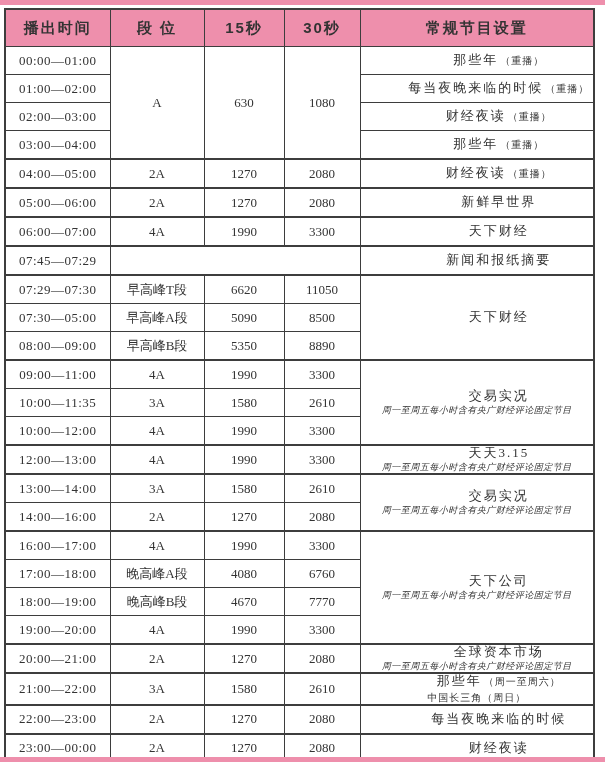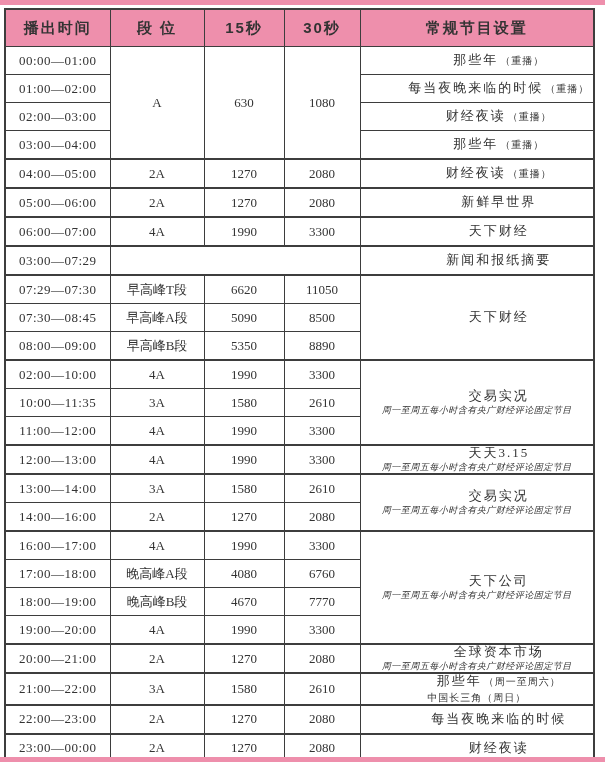--- a/index.html
+++ b/index.html
@@ -118,65 +118,65 @@
         <tr class="block">
           <td class="time">06:00—07:00</td>
           <td>4A</td>
           <td>1990</td>
           <td>3300</td>
           <td>
             <div class="pt">天下财经</div>
           </td>
         </tr>
         <tr class="block">
-          <td class="time">03:00—07:29</td>
+          <td class="time">07:45—07:29</td>
           <td colspan="3"></td>
           <td>
             <div class="pt">新闻和报纸摘要</div>
           </td>
         </tr>
         <tr class="block">
           <td class="time">07:29—07:30</td>
           <td>早高峰T段</td>
           <td>6620</td>
           <td>11050</td>
           <td rowspan="3">
             <div class="pt">天下财经</div>
           </td>
         </tr>
         <tr>
-          <td class="time">07:30—08:45</td>
+          <td class="time">07:30—05:00</td>
           <td>早高峰A段</td>
           <td>5090</td>
           <td>8500</td>
         </tr>
         <tr>
           <td class="time">08:00—09:00</td>
           <td>早高峰B段</td>
           <td>5350</td>
           <td>8890</td>
         </tr>
         <tr class="block">
-          <td class="time">02:00—10:00</td>
+          <td class="time">09:00—11:00</td>
           <td>4A</td>
           <td>1990</td>
           <td>3300</td>
           <td rowspan="3">
             <div class="pt">交易实况</div>
             <div class="ps">周一至周五每小时含有央广财经评论固定节目</div>
           </td>
         </tr>
         <tr>
           <td class="time">10:00—11:35</td>
           <td>3A</td>
           <td>1580</td>
           <td>2610</td>
         </tr>
         <tr>
-          <td class="time">11:00—12:00</td>
+          <td class="time">10:00—12:00</td>
           <td>4A</td>
           <td>1990</td>
           <td>3300</td>
         </tr>
         <tr class="block">
           <td class="time">12:00—13:00</td>
           <td>4A</td>
           <td>1990</td>
           <td>3300</td>
           <td>

